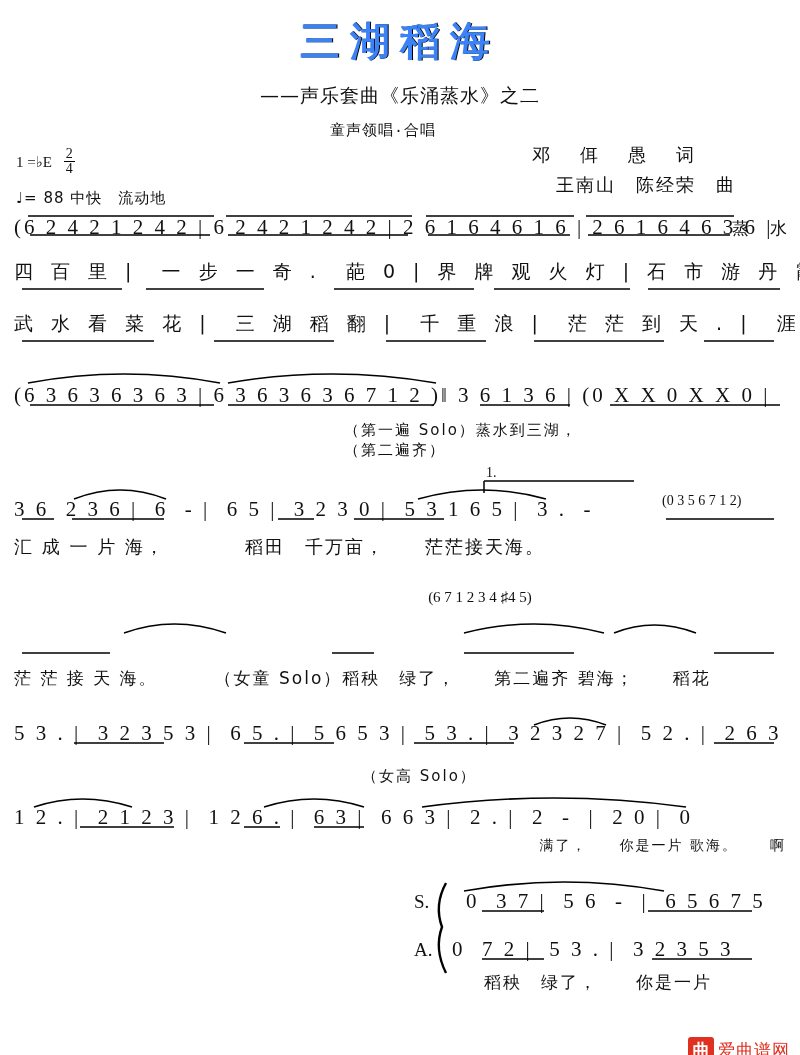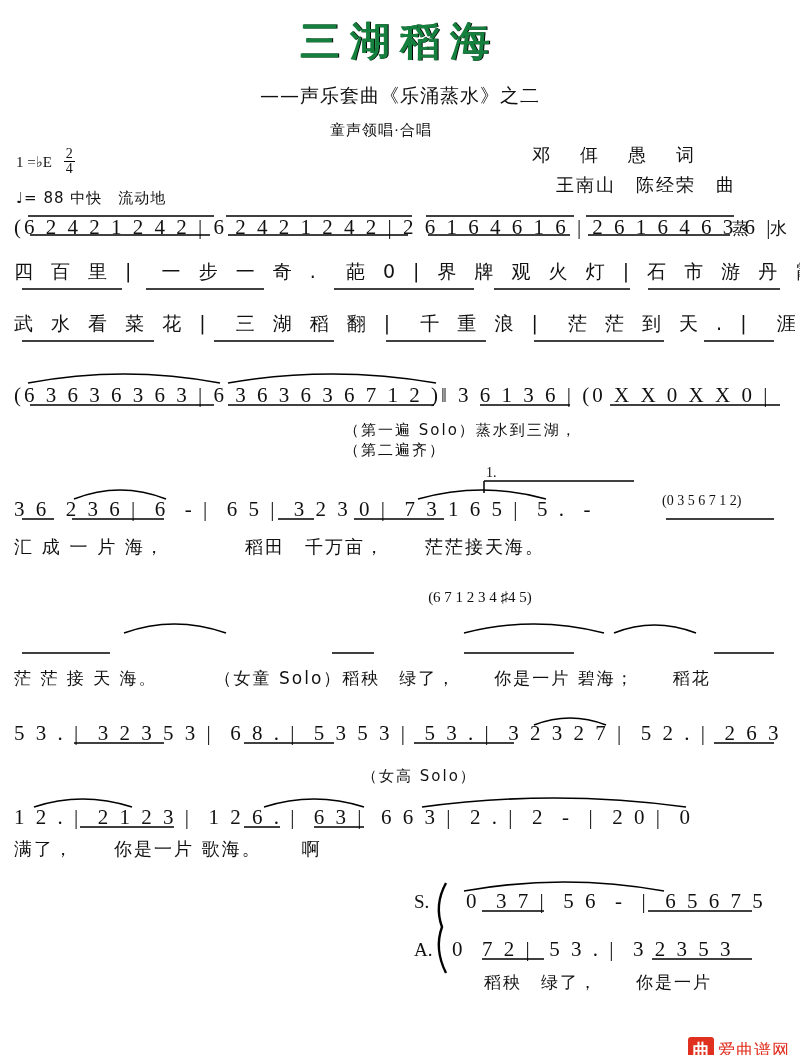--- a/index.html
+++ b/index.html
@@ -14,41 +14,41 @@
   .sheet{position:relative;width:800px;height:1055px;}
 
   
   .title{
     text-align:center;
     font-family:"DejaVu Sans", sans-serif;
     font-weight:bold;
     font-size:40px;
     letter-spacing:10px;
     margin-top:14px;
-    color:#15803d;
+    color:#3b82f6;
     text-shadow:1px 0 0 #000;
   }
   .subtitle{
     text-align:center;
     font-size:19px;
     margin-top:14px;
     letter-spacing:1px;
     font-family:"DejaVu Sans", sans-serif;
   }
 
   
   .credits{
     position:relative;
     height:78px;
     margin-top:12px;
   }
   .perf{
     position:absolute;left:330px;top:0px;
     font-size:15px;letter-spacing:1px;
-    font-family:Liberation Serif, serif;
+    font-family:Liberation Mono, monospace;
   }
   .lyr{
     position:absolute;left:532px;top:22px;
     font-size:18px;letter-spacing:6px;
     font-family:"DejaVu Sans", sans-serif;
   }
   .comp{
     position:absolute;left:556px;top:52px;
     font-size:18px;letter-spacing:2px;
     font-family:"DejaVu Sans", sans-serif;
@@ -195,21 +195,21 @@
 
   <div class="sys" style="margin-top:10px;">
     <div style="position:relative;height:44px;">
       <svg width="772" height="24" style="position:absolute;left:0;top:-6px;">
         <path d="M60 20 Q106 2 152 20" stroke="#000" fill="none" stroke-width="1.6"></path>
         <path d="M404 20 Q468 2 532 20" stroke="#000" fill="none" stroke-width="1.6"></path>
         <line x1="470" y1="2" x2="620" y2="2" stroke="#000" stroke-width="1.5"></line>
         <line x1="470" y1="2" x2="470" y2="14" stroke="#000" stroke-width="1.5"></line>
       </svg>
       <div class="repeat" style="left:472px;top:-20px;font-size:14px;">1.</div>
-      <div class="row" style="position:absolute;left:0;top:12px;letter-spacing:3px;">3 6  2 3 6 |  6  - |  6 5 |  3 2 3 0 |  7 3 1 6 5 |  5 .  -</div>
+      <div class="row" style="position:absolute;left:0;top:12px;letter-spacing:3px;">3 6  2 3 6 |  6  - |  6 5 |  3 2 3 0 |  5 3 1 6 5 |  3 .  -</div>
       <div class="row small" style="position:absolute;left:648px;top:8px;font-size:14px;">(0 3 5 6 7 1 2)</div>
       <svg width="772" height="20" style="position:absolute;left:0;top:32px;">
         <line x1="8" y1="2" x2="40" y2="2" stroke="#000" stroke-width="1.5"></line>
         <line x1="58" y1="2" x2="150" y2="2" stroke="#000" stroke-width="1.5"></line>
         <line x1="264" y1="2" x2="300" y2="2" stroke="#000" stroke-width="1.5"></line>
         <line x1="340" y1="2" x2="430" y2="2" stroke="#000" stroke-width="1.5"></line>
         <line x1="652" y1="2" x2="760" y2="2" stroke="#000" stroke-width="1.5"></line>
       </svg>
     </div>
     <div class="lyrrow" style="font-size:18px;margin-top:6px;">汇 成 一 片 海，　　　　稻田　千万亩，　　茫茫接天海。</div>
@@ -223,29 +223,29 @@
         <path d="M450 18 Q520 0 590 18" stroke="#000" fill="none" stroke-width="1.6"></path>
         <path d="M600 18 Q640 2 682 18" stroke="#000" fill="none" stroke-width="1.6"></path>
       </svg>
       <svg width="772" height="20" style="position:absolute;left:0;top:32px;">
         <line x1="8" y1="2" x2="96" y2="2" stroke="#000" stroke-width="1.5"></line>
         <line x1="318" y1="2" x2="360" y2="2" stroke="#000" stroke-width="1.5"></line>
         <line x1="450" y1="2" x2="560" y2="2" stroke="#000" stroke-width="1.5"></line>
         <line x1="700" y1="2" x2="760" y2="2" stroke="#000" stroke-width="1.5"></line>
       </svg>
     </div>
-    <div class="lyrrow" style="font-size:17px;margin-top:4px;">茫 茫 接 天 海。　　　（女童 Solo）稻秧　绿了，　　你是一片 碧海；　　稻花</div>
+    <div class="lyrrow" style="font-size:17px;margin-top:4px;">茫 茫 接 天 海。　　　（女童 Solo）稻秧　绿了，　　第二遍齐 碧海；　　稻花</div>
   </div>
 
   <div class="sys" style="margin-top:10px;">
     <div style="position:relative;height:42px;">
       <svg width="772" height="20" style="position:absolute;left:0;top:-2px;">
         <path d="M520 16 Q556 2 592 16" stroke="#000" fill="none" stroke-width="1.6"></path>
       </svg>
-      <div class="row" style="position:absolute;left:0;top:10px;letter-spacing:3px;">5 3 . |  3 2 3 5 3 |  6 8 . |  5 3 5 3 |  5 3 . |  3 2 3 2 7 |  5 2 . |  2 6 3</div>
+      <div class="row" style="position:absolute;left:0;top:10px;letter-spacing:3px;">5 3 . |  3 2 3 5 3 |  6 5 . |  5 6 5 3 |  5 3 . |  3 2 3 2 7 |  5 2 . |  2 6 3</div>
       <svg width="772" height="20" style="position:absolute;left:0;top:30px;">
         <line x1="60" y1="2" x2="150" y2="2" stroke="#000" stroke-width="1.5"></line>
         <line x1="230" y1="2" x2="320" y2="2" stroke="#000" stroke-width="1.5"></line>
         <line x1="400" y1="2" x2="500" y2="2" stroke="#000" stroke-width="1.5"></line>
         <line x1="700" y1="2" x2="760" y2="2" stroke="#000" stroke-width="1.5"></line>
       </svg>
     </div>
   </div>
 
   <div class="sys" style="margin-top:14px;">
@@ -256,21 +256,21 @@
         <path d="M250 18 Q300 2 350 18" stroke="#000" fill="none" stroke-width="1.6"></path>
         <path d="M408 18 Q540 0 672 18" stroke="#000" fill="none" stroke-width="1.6"></path>
       </svg>
       <div class="row" style="position:absolute;left:0;top:12px;letter-spacing:3px;">1 2 . |  2 1 2 3 |  1 2 6 . |  6 3 |  6 6 3 |  2 . |  2  -  |  2 0 |  0</div>
       <svg width="772" height="20" style="position:absolute;left:0;top:32px;">
         <line x1="66" y1="2" x2="160" y2="2" stroke="#000" stroke-width="1.5"></line>
         <line x1="230" y1="2" x2="266" y2="2" stroke="#000" stroke-width="1.5"></line>
         <line x1="300" y1="2" x2="350" y2="2" stroke="#000" stroke-width="1.5"></line>
       </svg>
     </div>
-    <div class="lyrrow" style="font-size:18px;margin-top:2px;">满了，　　你是一片 歌海。　　啊</div>
+    <div class="lyrrow" style="font-size:14px;margin-top:2px;text-align:right;">满了，　　你是一片 歌海。　　啊</div>
   </div>
 
   <div class="sys" style="margin-top:6px;">
     <div style="position:relative;height:52px;">
       <svg width="772" height="24" style="position:absolute;left:400px;top:-6px;">
         <path d="M50 20 Q150 2 250 20" stroke="#000" fill="none" stroke-width="1.6"></path>
       </svg>
       <div class="row" style="position:absolute;left:400px;top:14px;font-size:19px;">S.</div>
       <div class="row" style="position:absolute;left:452px;top:12px;letter-spacing:3px;">0  3 7 |  5 6  -  |  6 5 6 7 5</div>
       <svg width="360" height="20" style="position:absolute;left:438px;top:32px;">

